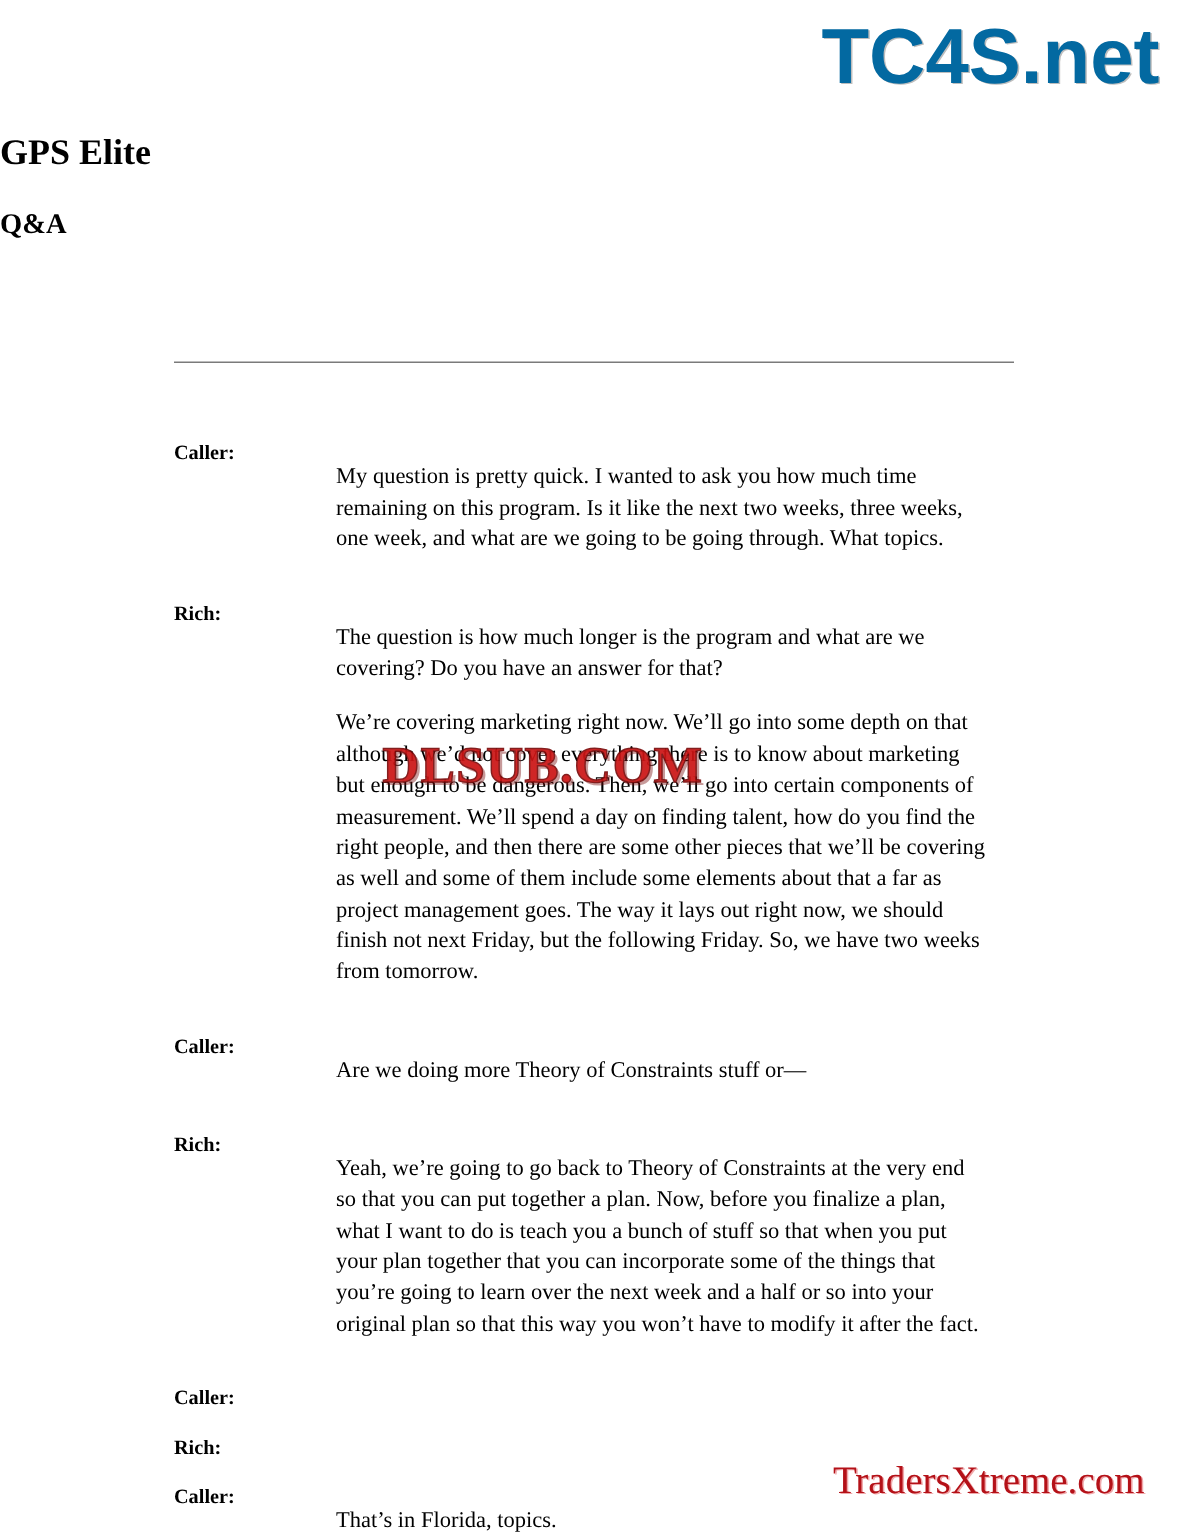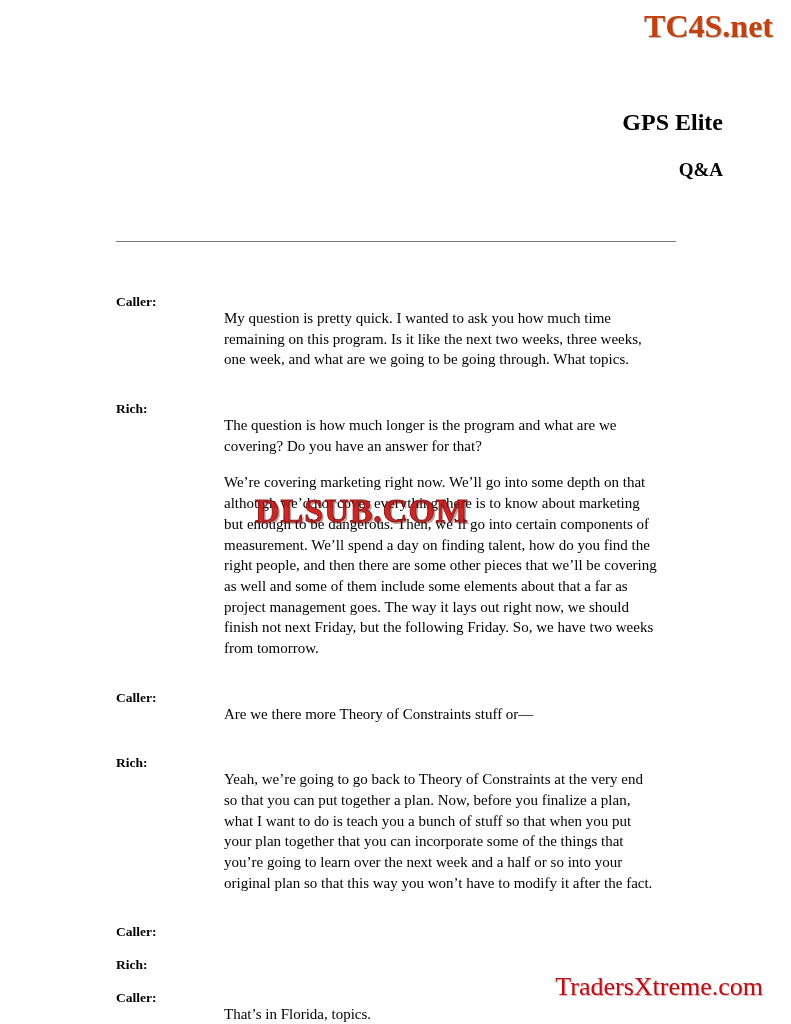--- a/index.html
+++ b/index.html
@@ -21,24 +21,24 @@
     width: 791px;
     height: 1024px;
     box-sizing: border-box;
   }
 
   
   .wm-top {
     position: absolute;
     top: 8px;
     right: 18px;
-    font-family: Liberation Serif, serif;
-    font-size: 32px;
-    font-weight: bold;
-    color: #c2410c;
+    font-family: Liberation Sans, sans-serif;
+    font-size: 52px;
+    font-weight: bold;
+    color: #0369a1;
     letter-spacing: 0px;
     text-shadow: 1px 1px 0 #bdbdbd;
     white-space: nowrap;
   }
 
   
   .wm-bottom {
     position: absolute;
     bottom: 22px;
     right: 28px;
@@ -62,23 +62,23 @@
     letter-spacing: 1px;
     -webkit-text-stroke: 1px #7a0c0c;
     text-shadow: 2px 2px 0 rgba(120,10,10,0.45);
     white-space: nowrap;
     opacity: 0.92;
   }
 
   .doc-head {
     position: absolute;
     left: 0;
-    top: 108px;
+    top: 88px;
     width: 723px;
-    text-align: right;
+    text-align: left;
   }
   .doc-title {
     font-size: 24px;
     font-weight: bold;
     margin: 0;
     line-height: 1.2;
   }
   .doc-subtitle {
     font-size: 19px;
     font-weight: bold;
@@ -156,21 +156,21 @@
       <div class="turn">
         <div class="speaker">Rich:</div>
         <div class="lines">
           <p class="para">The question is how much longer is the program and what are we covering? Do you have an answer for that?</p>
           <p class="para">We’re covering marketing right now. We’ll go into some depth on that although we’d not cover everything there is to know about marketing but enough to be dangerous. Then, we’ll go into certain components of measurement. We’ll spend a day on finding talent, how do you find the right people, and then there are some other pieces that we’ll be covering as well and some of them include some elements about that a far as project management goes. The way it lays out right now, we should finish not next Friday, but the following Friday. So, we have two weeks from tomorrow.</p>
         </div>
       </div>
       <div class="turn">
         <div class="speaker">Caller:</div>
         <div class="lines">
-          <p class="para">Are we there more Theory of Constraints stuff or—</p>
+          <p class="para">Are we doing more Theory of Constraints stuff or—</p>
         </div>
       </div>
       <div class="turn">
         <div class="speaker">Rich:</div>
         <div class="lines">
           <p class="para">Yeah, we’re going to go back to Theory of Constraints at the very end so that you can put together a plan. Now, before you finalize a plan, what I want to do is teach you a bunch of stuff so that when you put your plan together that you can incorporate some of the things that you’re going to learn over the next week and a half or so into your original plan so that this way you won’t have to modify it after the fact.</p>
         </div>
       </div>
       <div class="turn">
         <div class="speaker">Caller:</div>

